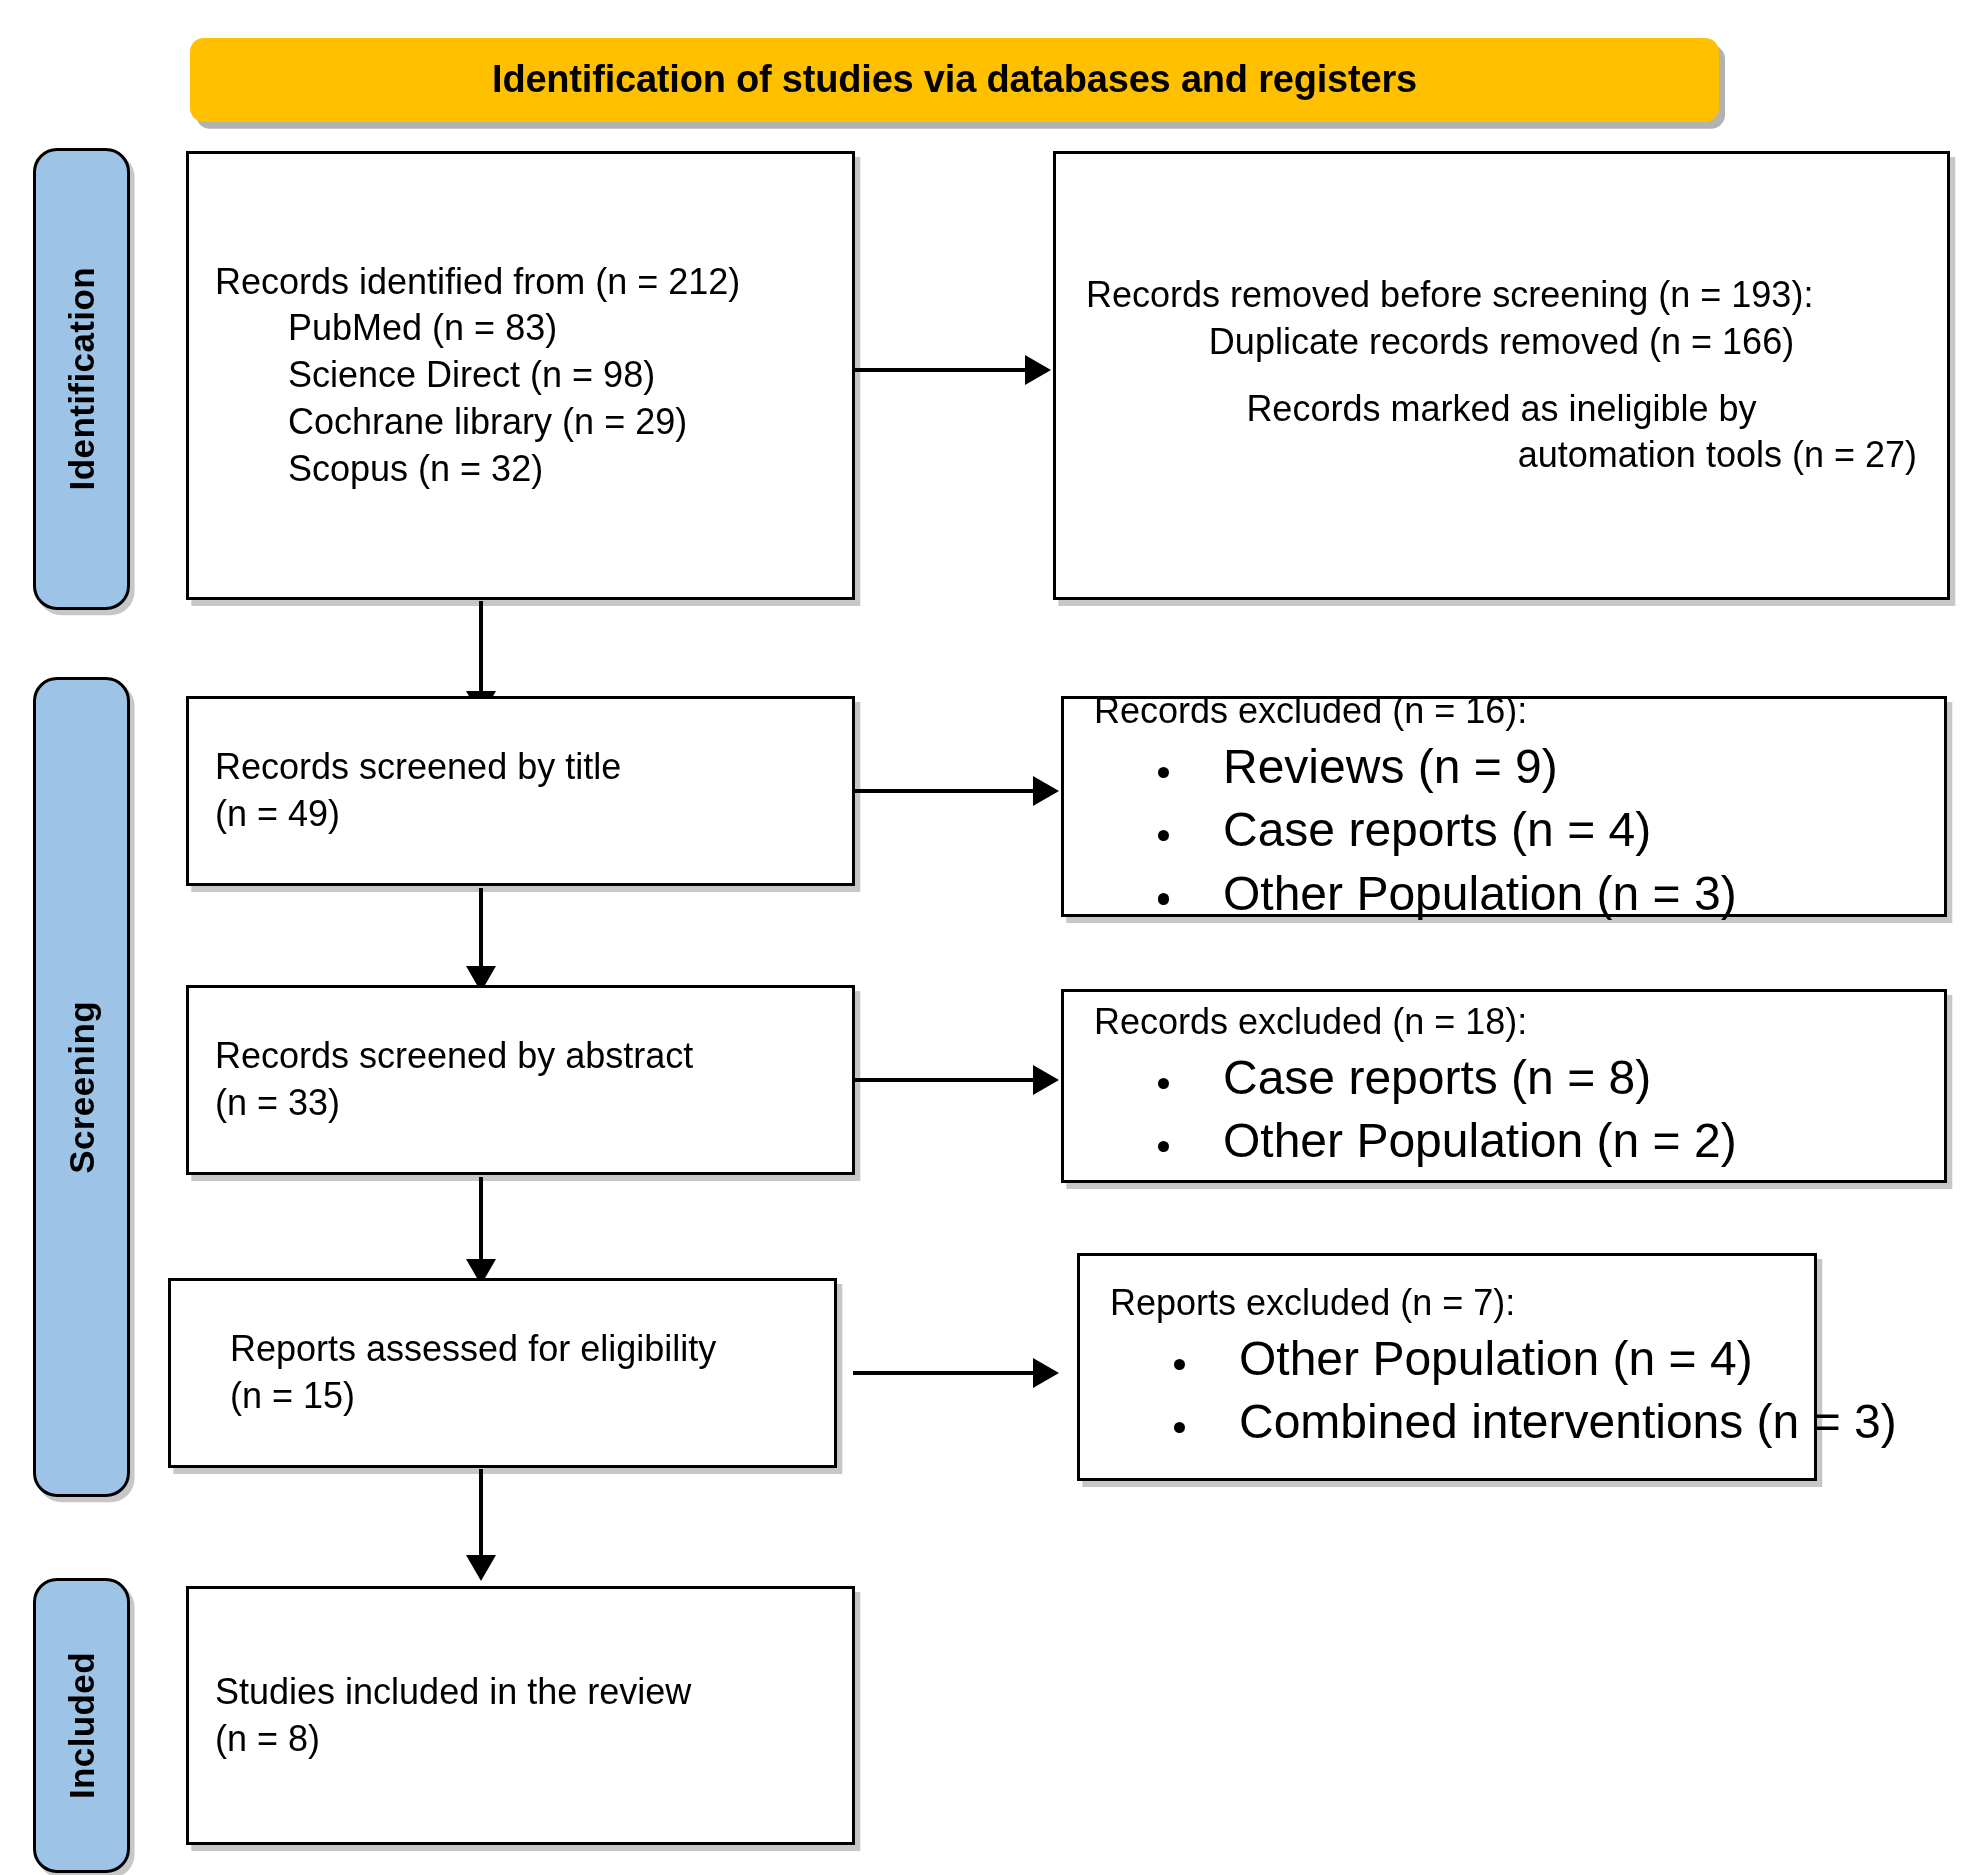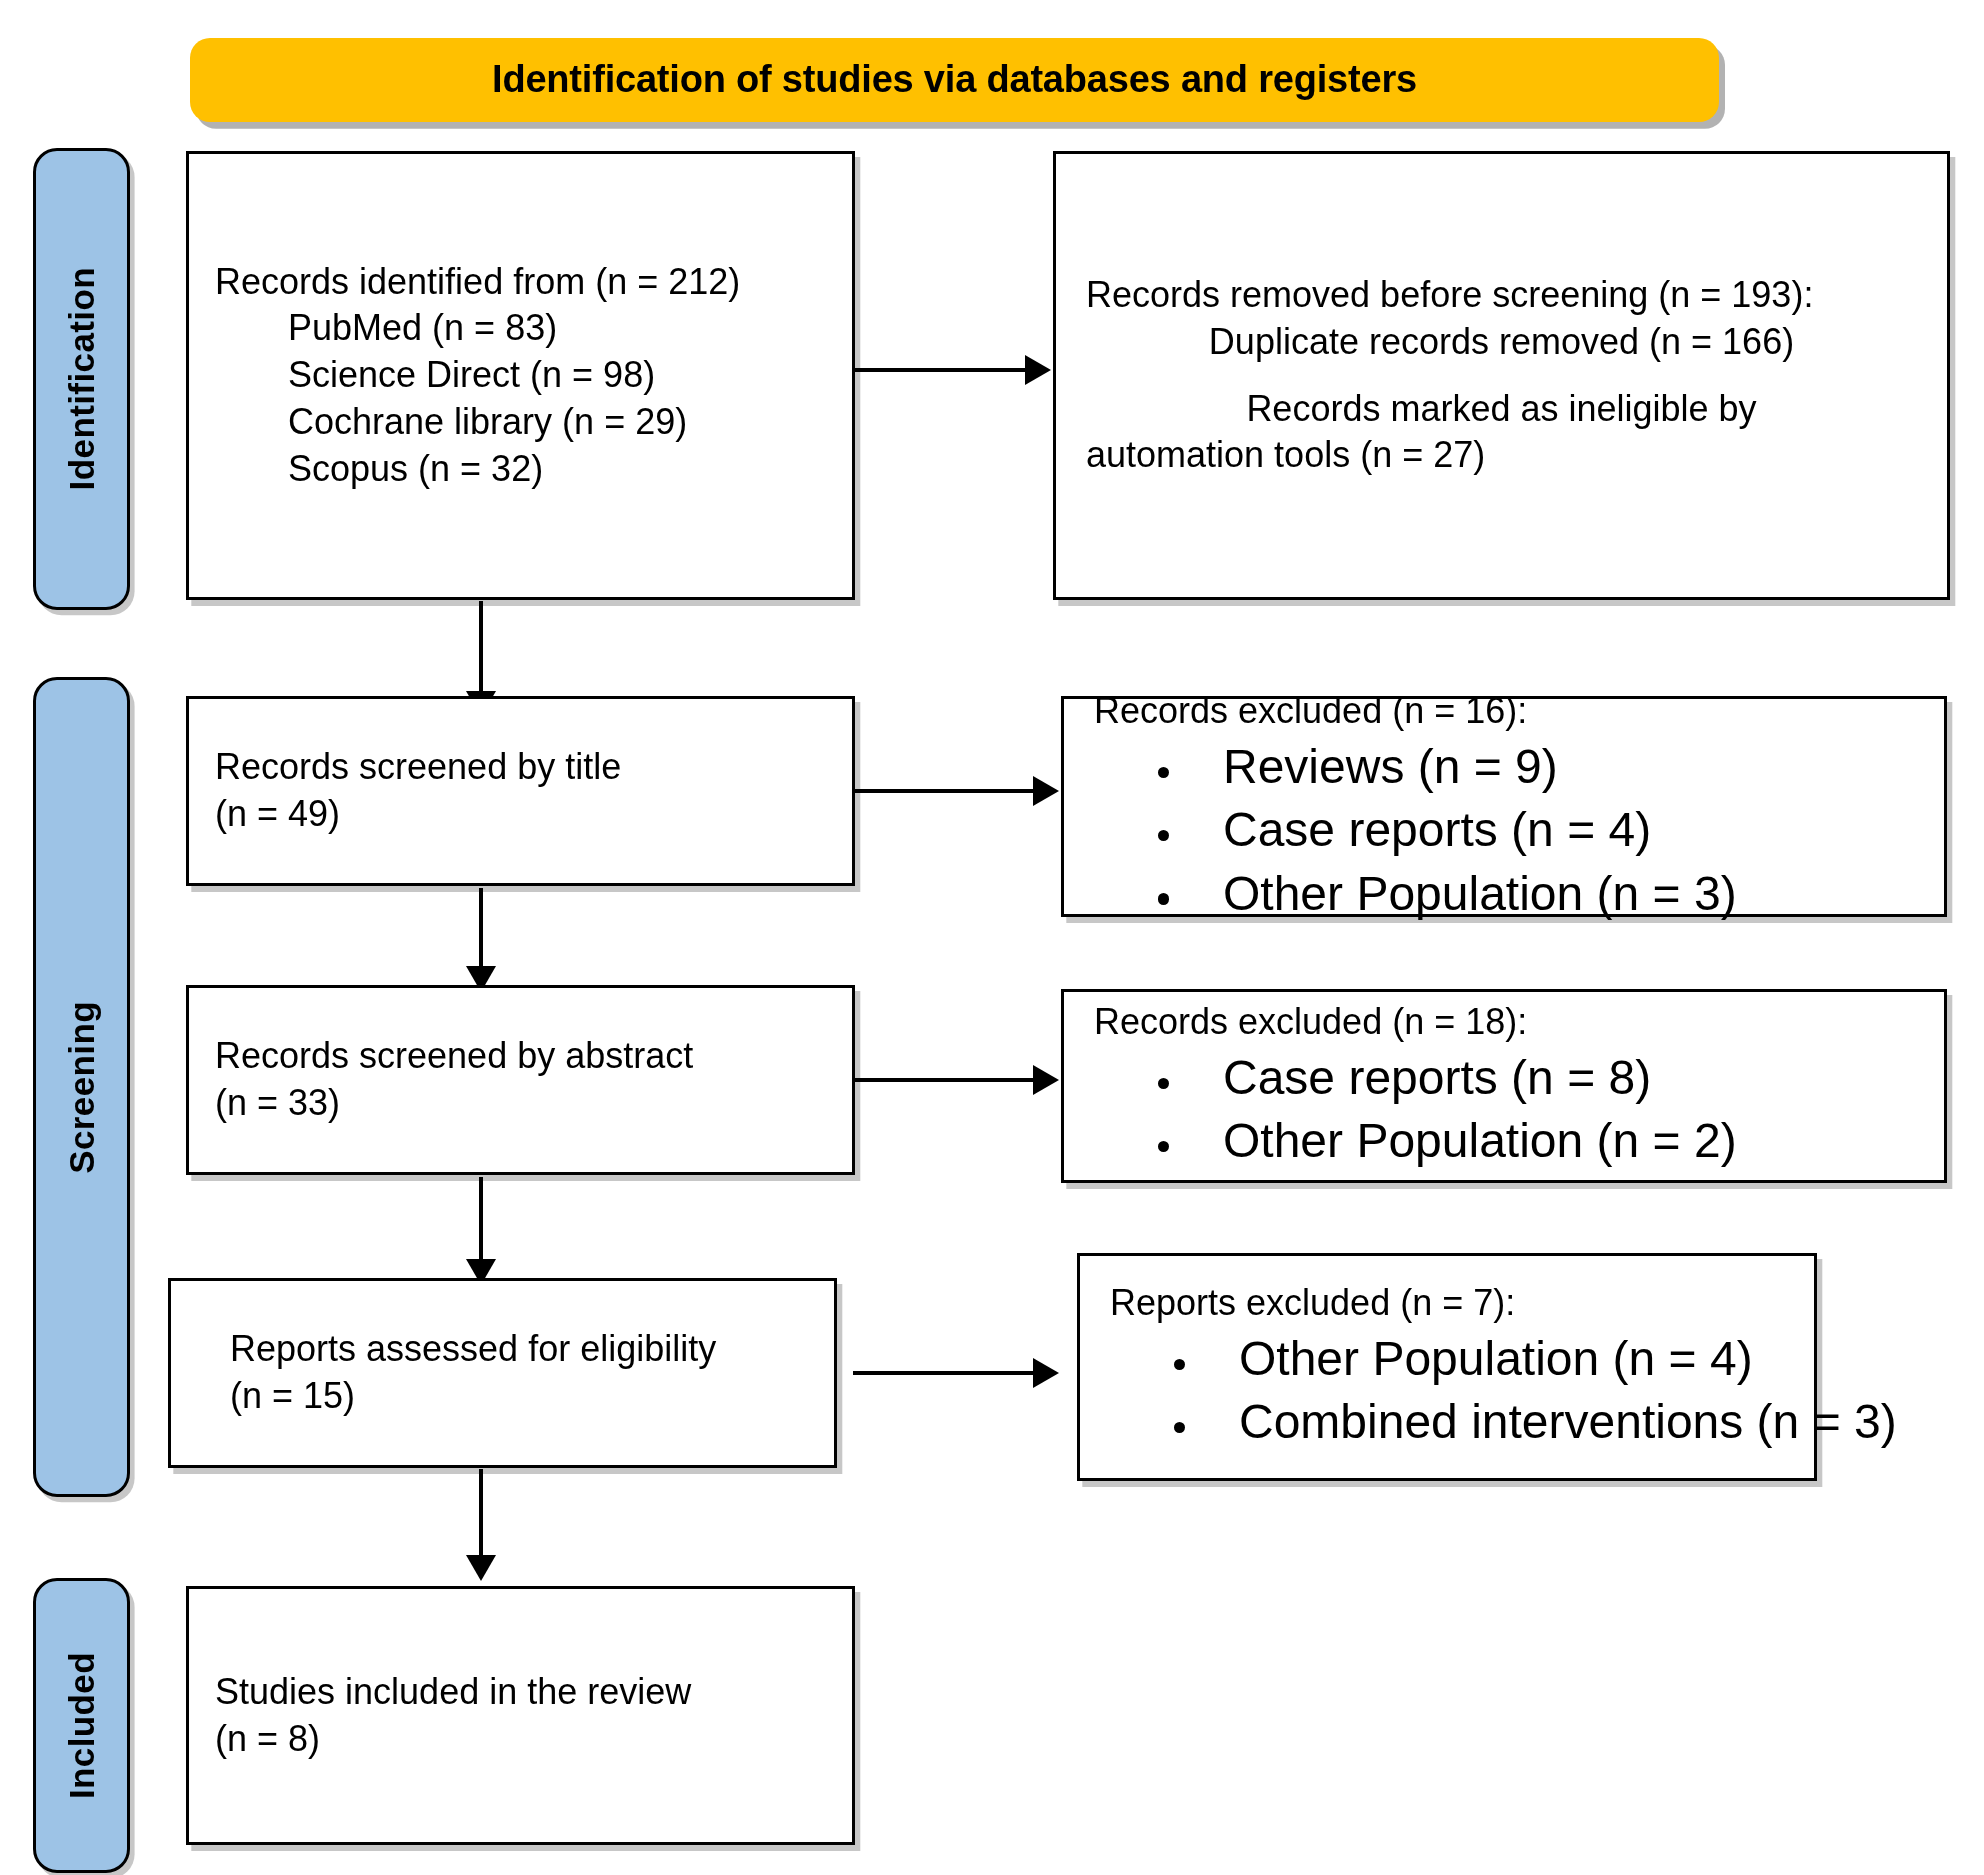--- a/index.html
+++ b/index.html
@@ -7,21 +7,21 @@
     width:1985px;height:1875px;position:relative;overflow:hidden;
     font-family:"Liberation Sans","DejaVu Sans",sans-serif;
     -webkit-font-smoothing:antialiased;
   }
   .canvas{position:absolute;left:0;top:0;width:1985px;height:1875px;}
 
   
   .banner{
     position:absolute;
     background:#FFC000;
-    border-radius:20px;
+    border-radius:14px;
     box-shadow:6px 6.8px 0 rgba(0,0,0,0.30);
     display:flex;align-items:center;justify-content:center;
     color:#000;
     font-weight:bold;
     font-size:38px;
     letter-spacing:-0.2px;
     text-align:center;
     line-height:1.1;
   }
 
@@ -120,21 +120,21 @@
       <div class="ln ind">Cochrane library (n = 29)</div>
       <div class="ln ind">Scopus (n = 32)</div>
     </div>
   </div>
 
   <div class="box" style="left:1053px;top:151px;width:897px;height:449px;">
     <div class="pad" style="padding:0 30px;">
       <div class="ln" style="text-align:left;">Records removed before screening (n = 193):</div>
       <div class="ln" style="text-align:center;">Duplicate records removed (n = 166)</div>
       <div class="ln" style="text-align:center;margin-top:20px;">Records marked as ineligible by</div>
-      <div class="ln" style="text-align:left;">automation tools (n = 27)</div>
+      <div class="ln" style="text-align:right;">automation tools (n = 27)</div>
     </div>
   </div>
 
   <div class="hline" style="left:853px;top:368px;width:175px;"></div>
   <div class="arrR" style="left:1025px;top:355px;"></div>
 
   <div class="vline" style="left:479px;top:601px;height:95px;"></div>
   <div class="arrD" style="left:466px;top:691px;"></div>
 
   <div class="box" style="left:186px;top:696px;width:669px;height:190px;">

